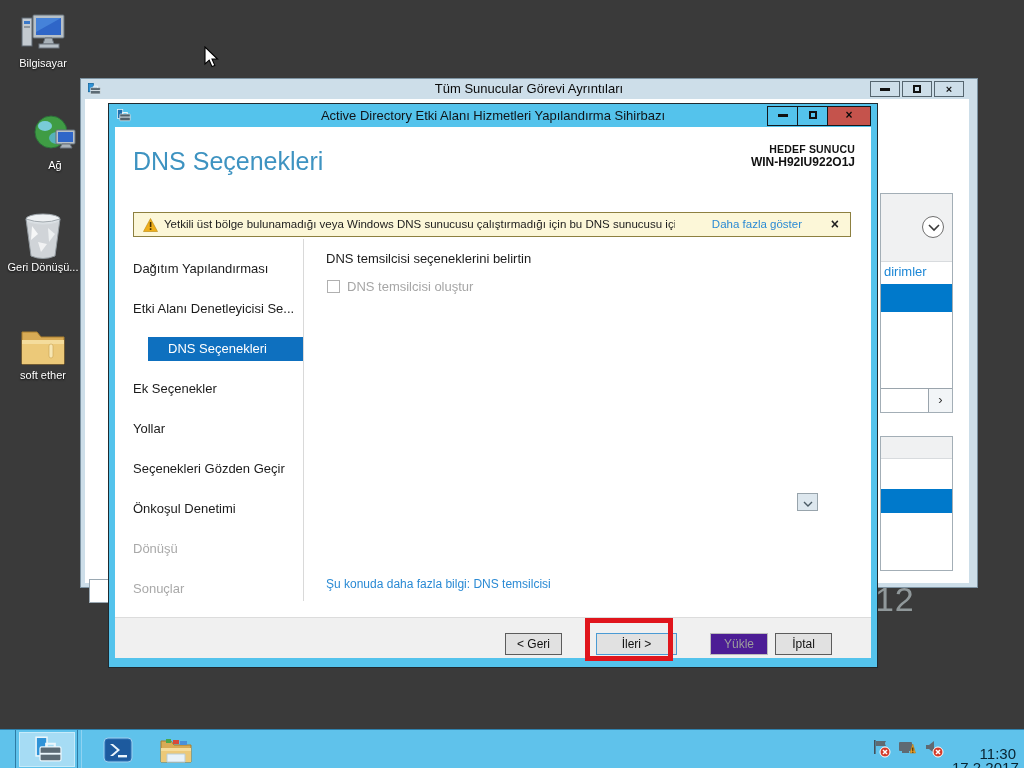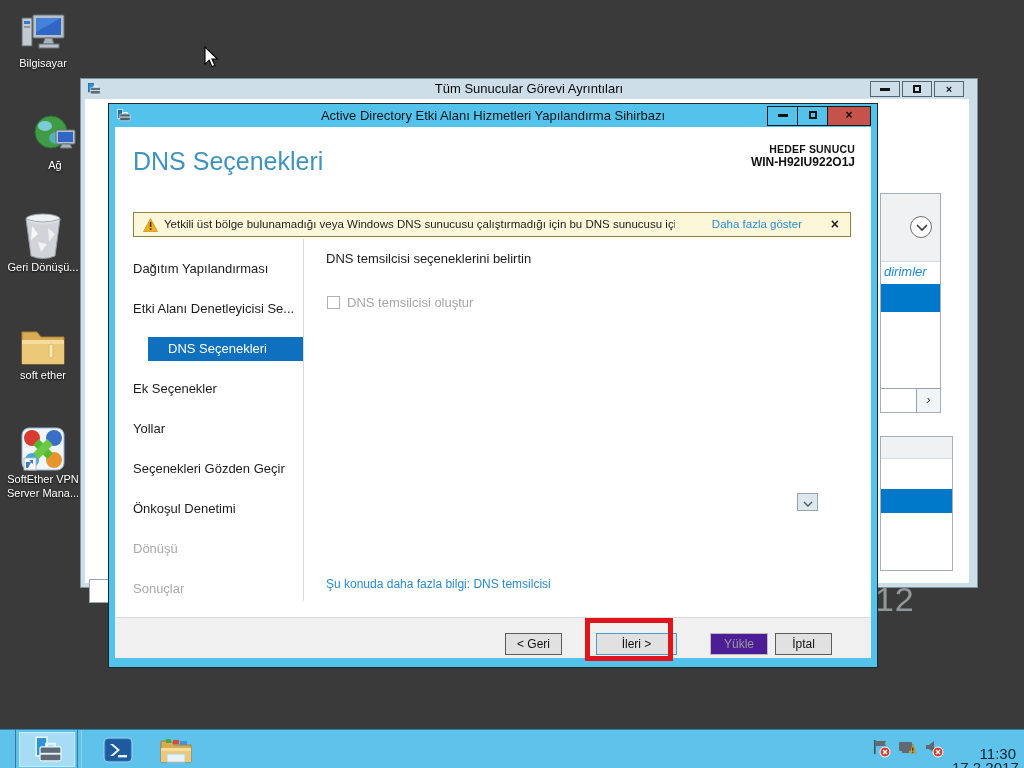--- a/index.html
+++ b/index.html
@@ -22,21 +22,21 @@
   .bgwin .ticon{position:absolute;left:6px;top:3px;}
   .bgwin .ttext{display:block;text-align:center;font-size:13px;color:#0a0a0a;line-height:20px;}
   .bgwin .ctrls{position:absolute;right:13px;top:2px;display:flex;gap:2px;}
   .bgwin .ctrl{width:30px;height:16px;border:1px solid #55656f;background:#cddee9;color:#111;font-size:11px;line-height:14px;}
   .bgwin .content{position:absolute;left:4px;right:8px;top:20px;bottom:4px;background:#fff;}
   .minbar{display:inline-block;width:10px;height:3px;background:#111;margin-bottom:2px;}
   .maxbox{display:inline-block;width:8px;height:8px;border:2px solid #111;margin-top:2px;}
 
   
   .panel{position:absolute;background:#fff;border:1px solid #a3aeb6;}
-  .p1{left:795px;top:94px;width:61px;height:220px;font-style:italic;}
+  .p1{left:795px;top:94px;width:73px;height:220px;}
   .p1 .phead{position:absolute;left:0;right:0;top:0;height:68px;background:#f0f1f2;border-bottom:1px solid #d8dbde;}
   .chev-circle{position:absolute;right:8px;top:22px;width:22px;height:22px;border:1px solid #6f6f6f;border-radius:50%;background:#fff;}
   .chev-circle svg{position:absolute;left:5px;top:7px;}
   .plink{position:absolute;left:3px;top:70px;font-size:13px;color:#1c87d6;white-space:nowrap;}
   .bluebar{position:absolute;left:0;right:0;height:28px;background:#0079cb;}
   .p1 .bluebar{top:90px;}
   .inprow{position:absolute;left:0;right:0;bottom:0;height:24px;background:#fff;border-top:1px solid #9aa4ac;}
   .gobtn{position:absolute;right:0;top:0;width:24px;height:23px;border-left:1px solid #9aa4ac;background:#f2f5f7;text-align:center;font-size:13px;line-height:22px;color:#333;}
   .p2{left:795px;top:337px;width:73px;height:135px;}
   .p2 .phead{position:absolute;left:0;right:0;top:0;height:22px;background:#f0f1f2;border-bottom:1px solid #d8dbde;}
@@ -66,21 +66,21 @@
   .banner .bclose{position:absolute;right:11px;top:0;font-size:14px;font-weight:bold;color:#222;line-height:23px;}
   .warn-tri{position:absolute;left:9px;top:5px;}
 
   .navlist{position:absolute;left:18px;top:114px;width:170px;list-style:none;margin:0;padding:0;font-size:13px;color:#1b1b1b;}
   .navlist li{height:24px;line-height:24px;white-space:nowrap;overflow:hidden;margin-top:16px;}
   .navlist li.sel{background:#0e70bf;color:#fff;margin-left:15px;padding-left:20px;}
   .navlist li.dis{color:#a9a9a9;}
   .vdivider{position:absolute;left:188px;top:112px;height:362px;width:1px;background:#d9d9d9;}
 
   .instr{position:absolute;left:211px;top:124px;font-size:13px;color:#1b1b1b;}
-  .cbrow{position:absolute;left:212px;top:152px;display:flex;align-items:center;margin-top:16px;}
+  .cbrow{position:absolute;left:212px;top:152px;display:flex;align-items:center;}
   .cbox{width:13px;height:13px;border:1px solid #b0b0b0;background:#fff;}
   .cblabel{margin-left:7px;font-size:13px;color:#a6a6a6;}
 
   .helplink{position:absolute;left:211px;top:450px;font-size:12px;color:#2a8ad4;}
 
   .btnbar{position:absolute;left:0;right:0;bottom:0;height:41px;background:#f0f0f0;border-top:1px solid #dcdcdc;}
   .wbtn{position:absolute;top:15px;height:22px;background:#e1e1e1;border:1px solid #5c5c5c;font-size:12px;color:#111;text-align:center;line-height:20px;}
   .wbtn.default{border-color:#4a9ad4;}
   .wbtn.disabled{background:#4c1d95;border-color:#bcbcbc;color:#9d9d9d;}
   .b-geri{left:390px;width:57px;}
@@ -160,36 +160,20 @@
       <svg width="48" height="44" viewBox="0 0 48 44">
         <path d="M3 8 L18 8 L22 13 L45 13 L45 40 L3 40 Z" fill="#d8ab55" stroke="#a97f2e"></path>
         <path d="M3 16 L45 16 L45 40 L3 40 Z" fill="#ecc979"></path>
         <path d="M3 16 L45 16 L45 20 L3 20 Z" fill="#f4dc9c"></path>
         <rect x="30" y="20" width="4" height="14" rx="2" fill="#f7e7b4" stroke="#caa352" stroke-width="0.6"></rect>
       </svg>
     </div>
     <div>soft ether</div>
   </div>
 
-  <div class="dicon" style="top:424px;">
-    <div class="ig">
-      <svg width="46" height="46" viewBox="0 0 46 46">
-        <rect x="2" y="2" width="42" height="42" rx="7" fill="#f2f6f9" stroke="#8fb4d4"></rect>
-        <circle cx="12" cy="12" r="8" fill="#d83b2f"></circle>
-        <circle cx="34" cy="12" r="8" fill="#3a6fc8"></circle>
-        <circle cx="34" cy="34" r="8" fill="#e8952f"></circle>
-        <circle cx="12" cy="34" r="7" fill="#4aa8d8"></circle>
-        <rect x="13" y="19" width="20" height="8" fill="#58b832" transform="rotate(45 23 23)"></rect>
-        <rect x="13" y="19" width="20" height="8" fill="#6cc944" transform="rotate(-45 23 23)"></rect>
-        <rect x="4" y="32" width="12" height="12" fill="#ffffff" stroke="#b0b8c0"></rect>
-        <path d="M6 42 L6 36 L11 36 L9 34 L13 34 L13 38 L11 36.5 L8 42 Z" fill="#3a78c8"></path>
-      </svg>
-    </div>
-    <div>SoftEther VPN Server Mana...</div>
-  </div>
 
   <div class="win bgwin">
     <div class="tbar">
       <span class="ticon">
         <svg width="14" height="14" viewBox="0 0 20 18">
           <rect x="2" y="1" width="7" height="12" fill="#2f93d8" stroke="#0f5f96"></rect>
           <rect x="5" y="7" width="14" height="9" rx="1" fill="#5c6b75" stroke="#e9f2f8" stroke-width="0.8"></rect>
           <path d="M9 7 L9 5 L15 5 L15 7" fill="none" stroke="#e9f2f8" stroke-width="1.4"></path>
           <rect x="5" y="10.5" width="14" height="1.2" fill="#e9f2f8"></rect>
         </svg>

